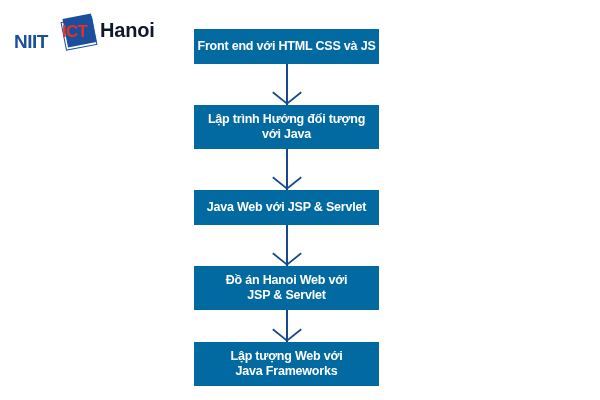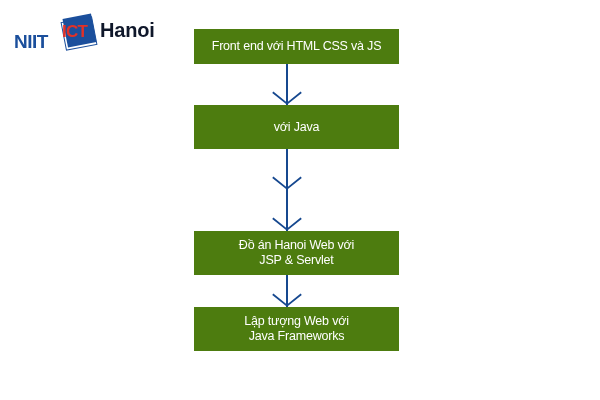--- a/index.html
+++ b/index.html
@@ -86,24 +86,24 @@
   }
 
   
   #flowchart {
     position: absolute;
     left: 194px;
     top: 29px;
     width: 185px;
   }
   .flow-box {
-    width: 205px;
-    background: #4d7c0f;
+    width: 185px;
+    background: #0369a1;
     color: #ffffff;
-    font-weight: normal;
+    font-weight: bold;
     font-size: 12.5px;
     line-height: 15px;
     text-align: center;
     box-sizing: border-box;
     display: flex;
     align-items: center;
     justify-content: center;
     letter-spacing: -0.2px;
     font-family: "Liberation Sans", sans-serif;
   }
@@ -168,33 +168,37 @@
     <span class="stem"></span>
     <span class="head">
       <svg width="30" height="14" viewBox="0 0 30 14">
         <polyline points="0.8,1.2 15,12.6 29.2,1.2" fill="none" stroke="#16488f" stroke-width="1.8"></polyline>
       </svg>
     </span>
   </div>
 
   <div class="flow-box double">
     <span>
+      <span class="line2">Lập trình Hướng đối tượng</span>
       <span class="line2">với Java</span>
     </span>
   </div>
 
   <div class="connector">
     <span class="stem"></span>
     <span class="head">
       <svg width="30" height="14" viewBox="0 0 30 14">
         <polyline points="0.8,1.2 15,12.6 29.2,1.2" fill="none" stroke="#16488f" stroke-width="1.8"></polyline>
       </svg>
     </span>
   </div>
 
+  <div class="flow-box single">
+    <span>Java Web với JSP &amp; Servlet</span>
+  </div>
 
   <div class="connector">
     <span class="stem"></span>
     <span class="head">
       <svg width="30" height="14" viewBox="0 0 30 14">
         <polyline points="0.8,1.2 15,12.6 29.2,1.2" fill="none" stroke="#16488f" stroke-width="1.8"></polyline>
       </svg>
     </span>
   </div>
 

